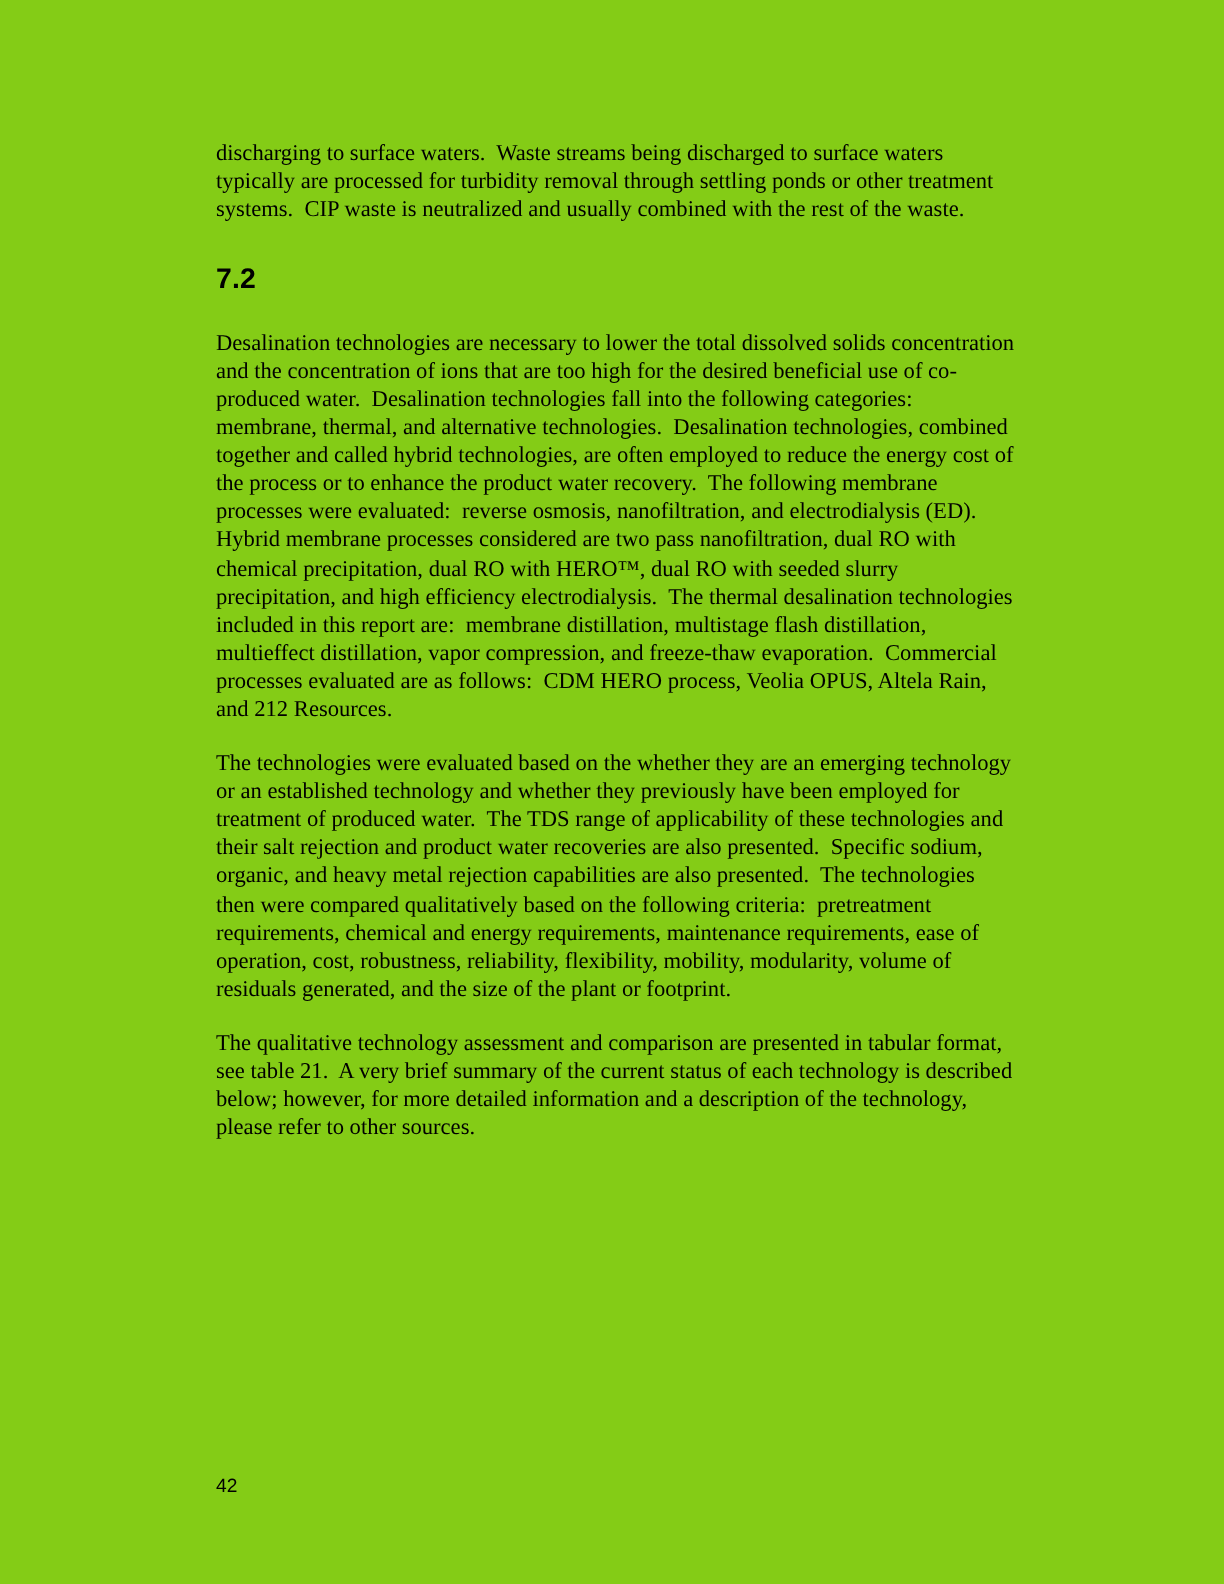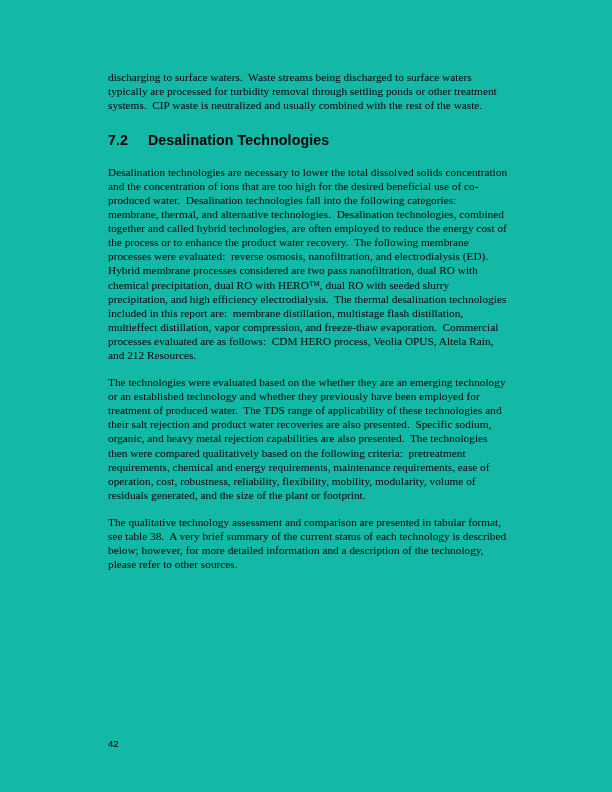--- a/index.html
+++ b/index.html
@@ -4,21 +4,21 @@
 <style>
   html, body {
     margin: 0;
     padding: 0;
     background: #ffffff;
   }
   .page {
     position: relative;
     width: 612px;
     height: 792px;
-    background: #14b8a6;
+    background: #84cc16;
     overflow: hidden;
     font-family: "Liberation Serif", "DejaVu Serif", serif;
     color: #000000;
   }
   .content {
     position: absolute;
     left: 108px;
     top: 70px;
     width: 400px;
   }
@@ -66,26 +66,25 @@
 <div class="page">
 
   <div class="content">
 
     <p class="body-para">discharging to surface waters.  Waste streams being discharged to surface waters typically are processed for turbidity removal through settling ponds or other treatment systems.  CIP waste is neutralized and usually combined with the rest of the waste.</p>
 
 
 
     <h2 class="section-heading">
       <span class="sec-num">7.2</span>
-      <span class="sec-title">Desalination Technologies</span>
     </h2>
 
     <p class="body-para">Desalination technologies are necessary to lower the total dissolved solids concentration and the concentration of ions that are too high for the desired beneficial use of co-produced water.  Desalination technologies fall into the following categories:  membrane, thermal, and alternative technologies.  Desalination technologies, combined together and called hybrid technologies, are often employed to reduce the energy cost of the process or to enhance the product water recovery.  The following membrane processes were evaluated:  reverse osmosis, nanofiltration, and electrodialysis (ED).  Hybrid membrane processes considered are two pass nanofiltration, dual RO with chemical precipitation, dual RO with HERO™, dual RO with seeded slurry precipitation, and high efficiency electrodialysis.  The thermal desalination technologies included in this report are:  membrane distillation, multistage flash distillation, multieffect distillation, vapor compression, and freeze-thaw evaporation.  Commercial processes evaluated are as follows:  CDM HERO process, Veolia OPUS, Altela Rain, and 212 Resources.</p>
 
     <p class="body-para">The technologies were evaluated based on the whether they are an emerging technology or an established technology and whether they previously have been employed for treatment of produced water.  The TDS range of applicability of these technologies and their salt rejection and product water recoveries are also presented.  Specific sodium, organic, and heavy metal rejection capabilities are also presented.  The technologies then were compared qualitatively based on the following criteria:  pretreatment requirements, chemical and energy requirements, maintenance requirements, ease of operation, cost, robustness, reliability, flexibility, mobility, modularity, volume of residuals generated, and the size of the plant or footprint.</p>
 
-    <p class="body-para">The qualitative technology assessment and comparison are presented in tabular format, see table 38.  A very brief summary of the current status of each technology is described below; however, for more detailed information and a description of the technology, please refer to other sources.</p>
+    <p class="body-para">The qualitative technology assessment and comparison are presented in tabular format, see table 21.  A very brief summary of the current status of each technology is described below; however, for more detailed information and a description of the technology, please refer to other sources.</p>
 
   </div>
 
   <div class="page-number">42</div>
 
 </div>
 
 </body></html>

